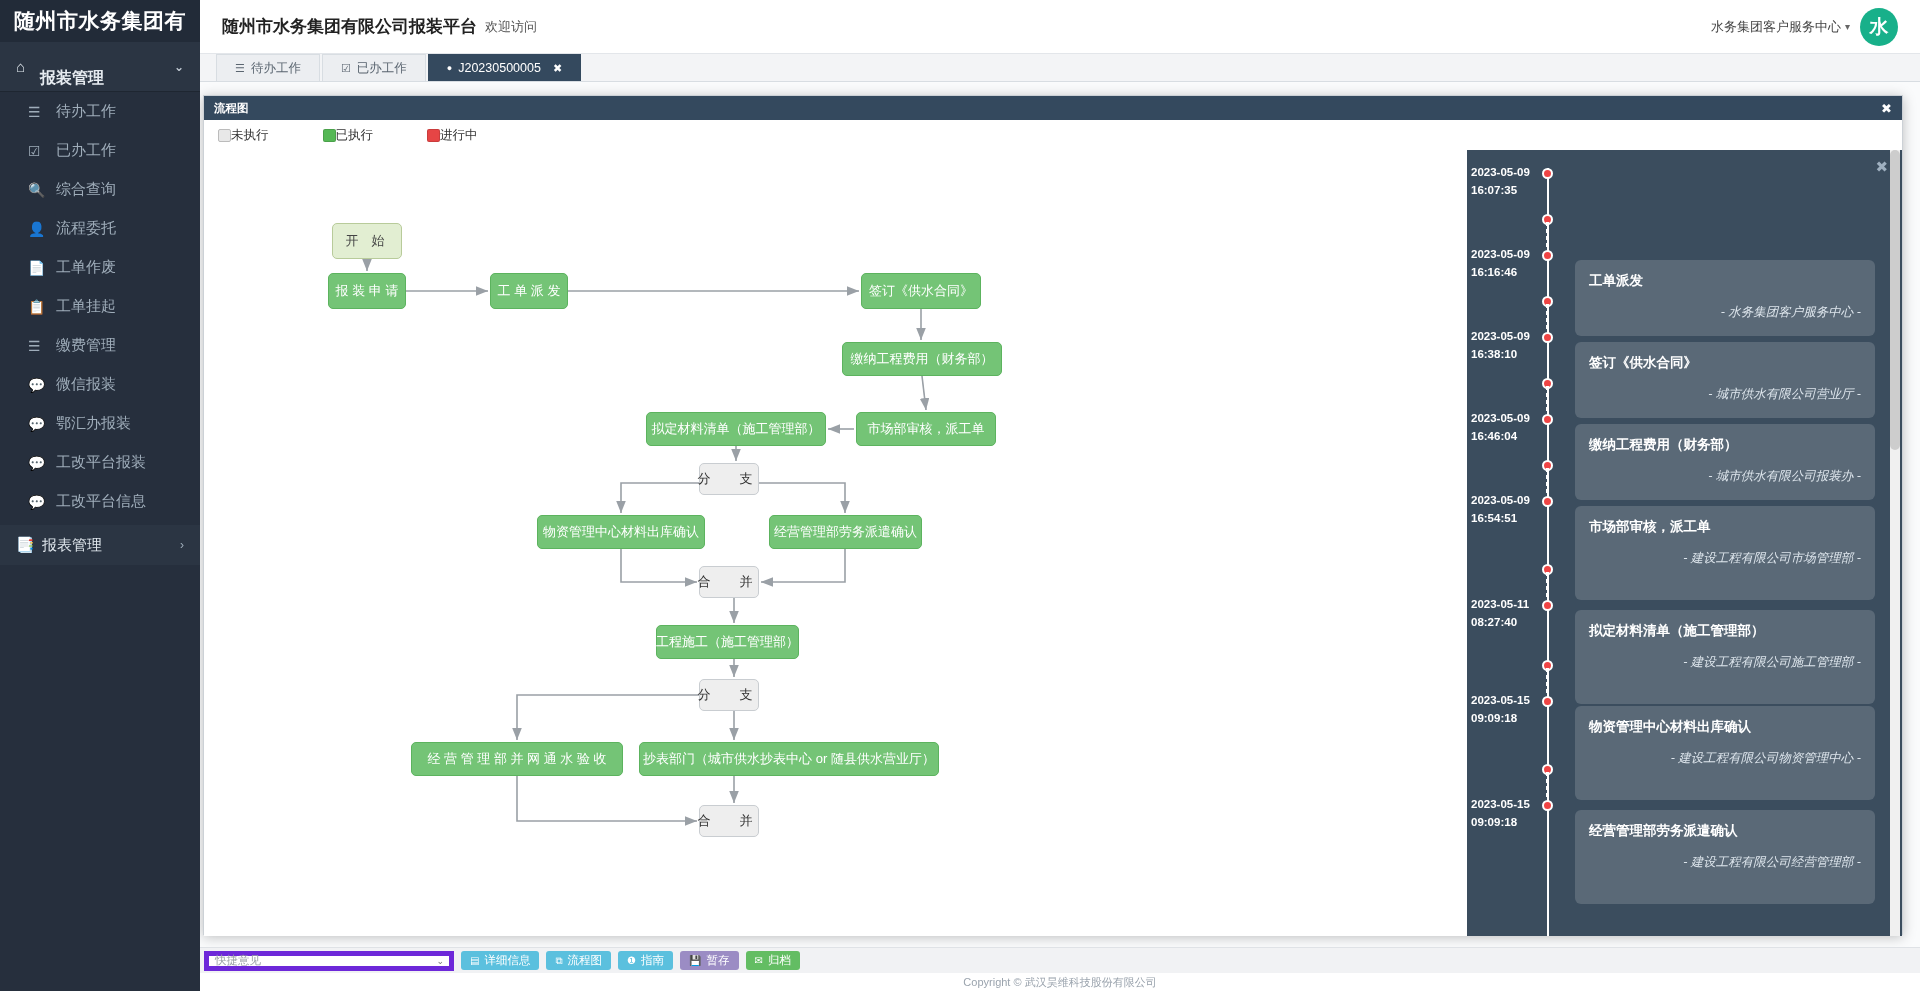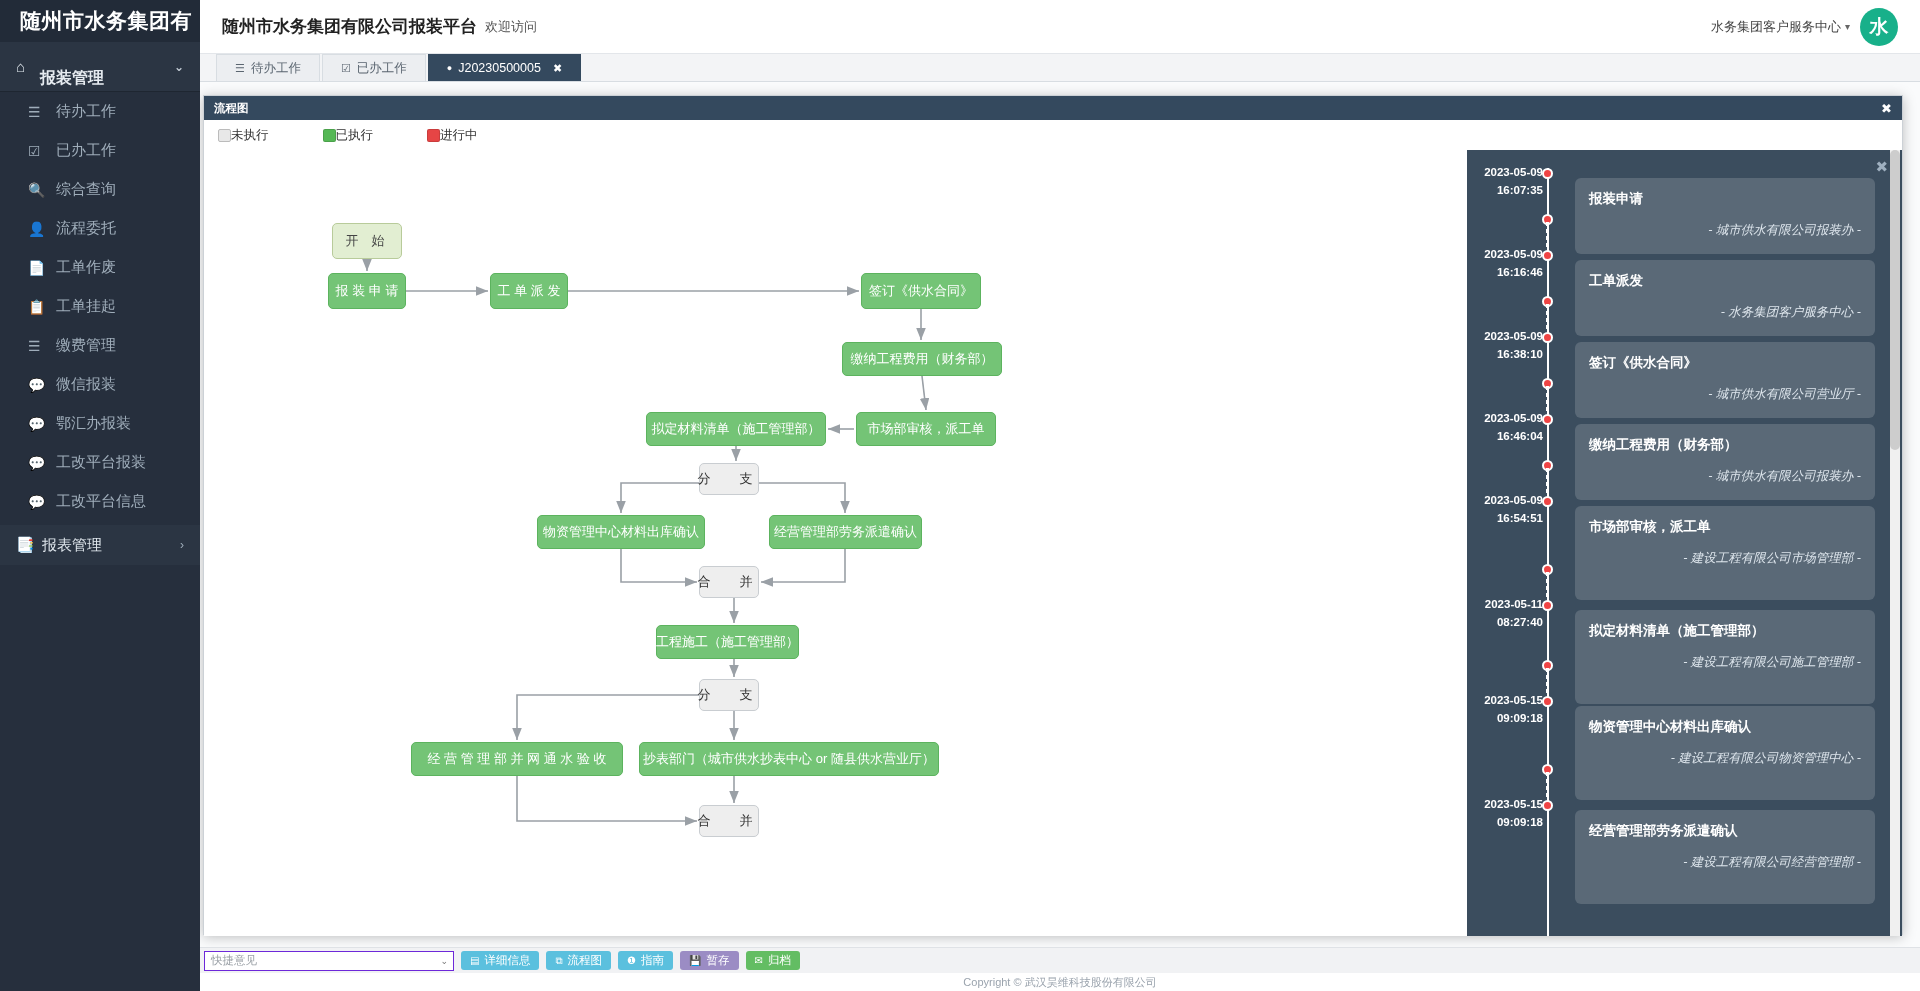--- a/index.html
+++ b/index.html
@@ -9,21 +9,21 @@
     background:#ffffff; position:relative;
   }
 
   
   #sidebar {
     position:absolute; left:0; top:0; width:200px; height:991px;
     background:#262f3d; color:#b8c2cc; z-index:30;
   }
   #brand {
     height:42px; background:#222b38; display:flex; align-items:center;
-    padding-left:20px; font-size:21px; font-weight:bold; color:#ffffff;
+    padding-left:14px; font-size:21px; font-weight:bold; color:#ffffff;
     white-space:nowrap; overflow:hidden; letter-spacing:0.5px;
   }
   #nav-root {
     height:50px; display:flex; align-items:center; padding:0 16px;
     background:#2b3543; color:#e6ebf0; font-size:16px; font-weight:bold;
     border-bottom:1px solid #1e2631; cursor:pointer;
   }
   #nav-root .glyph { width:24px; font-size:15px; color:#dfe6ec; }
   #nav-root .nav-label { flex:1;margin-top:24px; }
   #nav-root .caret { font-size:12px; color:#c3ccd5; }
@@ -130,21 +130,21 @@
   }
   #timeline-close {
     position:absolute; right:14px; top:8px; color:#9fb0c0;
     font-size:15px; font-weight:bold; cursor:pointer; z-index:3;
   }
   #tl-axis {
     position:absolute; left:80px; top:18px; width:2px; height:770px;
     background:#ffffff;
   }
   .tl-date {
-    position:absolute; left:4px; width:72px; text-align:right;
+    position:absolute; left:4px; width:72px; text-align:left;
     font-size:11.5px; font-weight:bold; color:#ffffff; line-height:1.55;
   }
   .tl-dot {
     position:absolute; left:75px; width:11px; height:11px; border-radius:50%;
     background:#ef4444; border:2px solid #ffffff;
   }
   .tl-card {
     position:absolute; left:108px; width:300px;
     background:rgba(255,255,255,.16); border-radius:6px;
     padding:12px 14px 14px 14px; cursor:pointer;
@@ -160,21 +160,21 @@
     background-size:3px 7px; background-repeat:repeat-y;
   }
 
   
   #bottombar {
     position:absolute; left:200px; top:947px; width:1720px; height:26px;
     background:#f1f2f4; border-top:1px solid #dfe2e6;
     display:flex; align-items:center; padding-left:4px; z-index:25;
   }
   #quick-select {
-    width:250px; height:20px; background:#ffffff; border:1px solid #6d28d9;
+    width:250px; height:20px; background:#ffffff; border:5px solid #6d28d9;
     font-size:11.5px; color:#9aa0a6; display:flex; align-items:center;
     padding:0 6px; position:relative; cursor:pointer;
   }
   #quick-select .sel-caret {
     position:absolute; right:5px; font-size:9px; color:#777;
   }
   .tb-btn {
     height:19px; margin-left:7px; padding:0 9px; border-radius:3px;
     color:#ffffff; font-size:11.5px; display:flex; align-items:center;
     gap:5px; cursor:pointer; border:none;
@@ -412,24 +412,20 @@
     </div>
 
   <div id="timeline">
     <span id="timeline-close">✖</span>
     <div id="tl-axis"></div>
   <div class="tl-date" style="top: 14px;">
         <div>2023-05-09</div>
         <div>16:07:35</div>
       </div>
       <div class="tl-dot" style="top: 18px;"></div>
-      <div class="tl-card" style="top: 28px; height: 76px;">
-        <div class="tl-card-title">报装申请</div>
-        <div class="tl-card-dept">- 城市供水有限公司报装办 -</div>
-      </div>
       <div class="tl-date" style="top: 96px;">
         <div>2023-05-09</div>
         <div>16:16:46</div>
       </div>
       <div class="tl-dot" style="top: 100px;"></div>
       <div class="tl-dot" style="top: 64px;"></div>
       <div class="tl-sep" style="top: 72px; height: 26px;"></div>
       <div class="tl-card" style="top: 110px; height: 76px;">
         <div class="tl-card-title">工单派发</div>
         <div class="tl-card-dept">- 水务集团客户服务中心 -</div>

